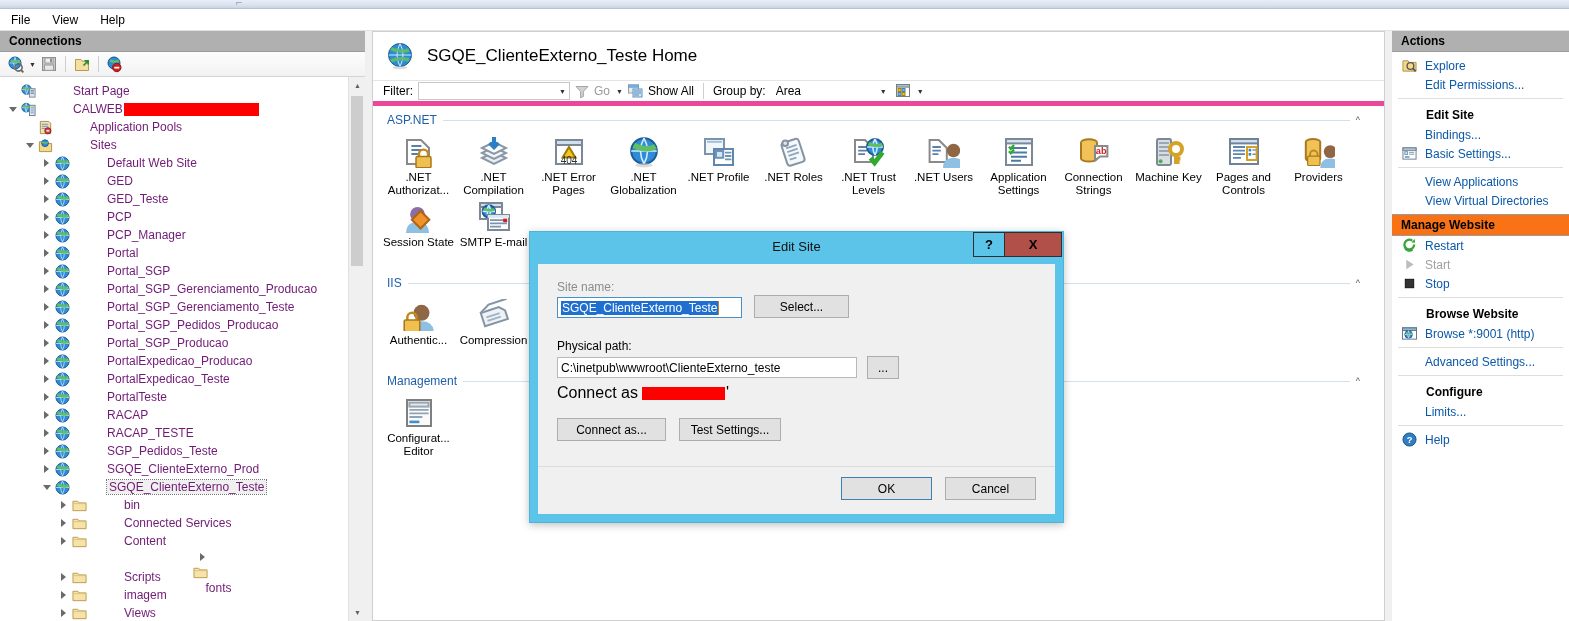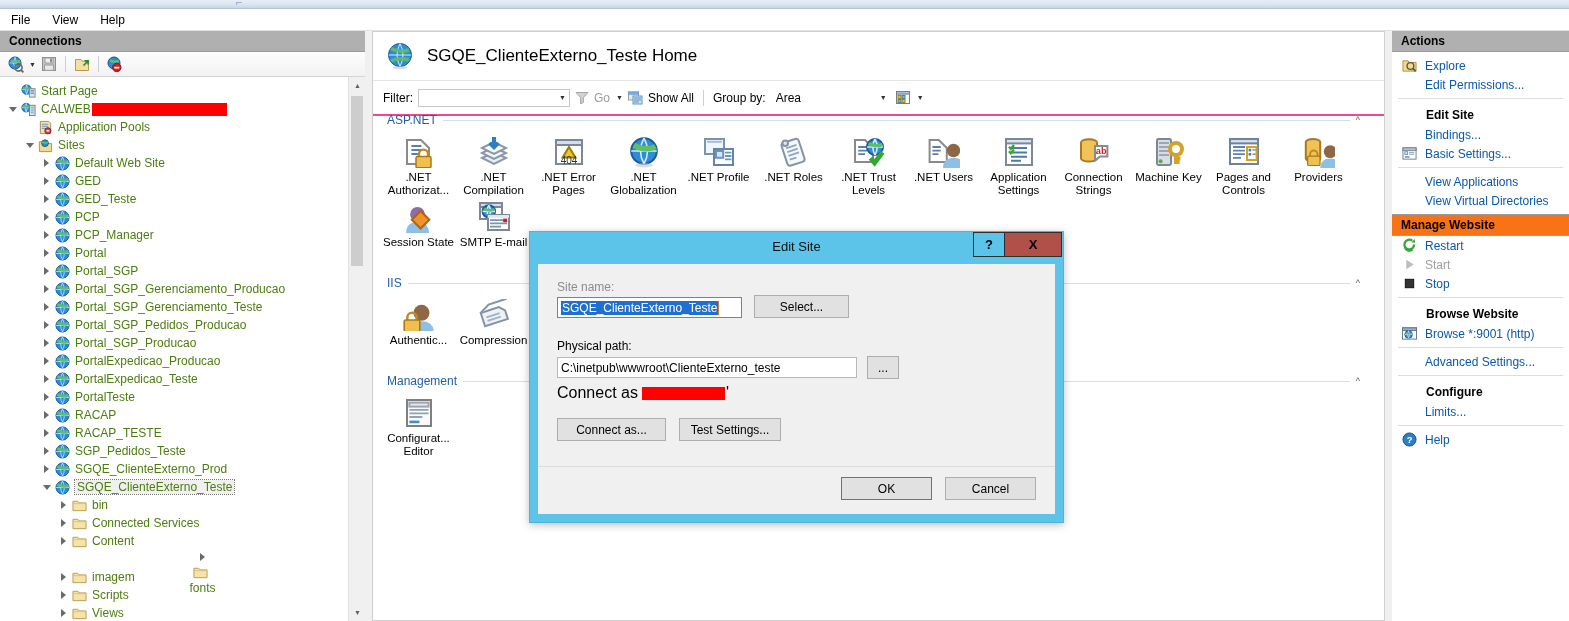--- a/index.html
+++ b/index.html
@@ -92,21 +92,21 @@
     border-left: 5px solid #6a6a6a;
   }
   .exp.open .tri {
     border: 0;
     width: 0; height: 0;
     border-left: 4px solid transparent;
     border-right: 4px solid transparent;
     border-top: 5px solid #6a6a6a;
   }
   .tico { width: 18px; height: 16px; flex: 0 0 18px; margin-right: 4px; display:flex; align-items:center; justify-content:center; }
-  .tlabel { color: #4d7c0f; }
+  .tlabel { color: #701a75; margin-left: 32px; }
   .tnode.selected .tlabel {
     outline: 1px dotted #777;
     background: #f0f0f0;
     padding: 0 2px;
   }
 
   
   .conn-scroll {
     position: absolute; right: 0; top: 46px; width: 17px; height: 544px;
     background: #f0f0f0; border-left: 1px solid #e0e0e0;
@@ -130,21 +130,21 @@
     border: 1px solid #cfcfcf;
     box-sizing: border-box;
   }
   .content-title {
     height: 48px; display: flex; align-items: center;
     padding-left: 12px; gap: 12px;
   }
   .content-title .ttxt { font-size: 17px; color: #000; }
 
   .filterbar {
-    height: 36px; border-top: 1px solid #e4e4e4; border-bottom: 2px solid #ec4899;
+    height: 26px; border-top: 1px solid #e4e4e4; border-bottom: 5px solid #ec4899;
     display: flex; align-items: center; gap: 5px;
     padding: 0 10px;
     background: #fff;
     box-sizing: border-box;
   }
   .filterbar .lbl { font-size: 12px; color: #000; }
   .filter-combo {
     width: 152px; height: 18px; background: #fff;
     border: 1px solid #c8c8c8;
     display: flex; align-items: center; justify-content: flex-end;
@@ -714,33 +714,33 @@
         <div class="tnode" style="padding-left: 57px;">
           <span class="exp">
             <span class="tri"></span>
           </span>
           <span class="tico">
             <svg width="15" height="15" viewBox="0 0 16 16">
               <path d="M1 3.5 h5.2 l1.3 1.7 h7.5 v8.3 h-14 z" fill="#f7e2a8" stroke="#b79a4f"></path>
               <path d="M1 6 h14" stroke="#dcc07c"></path>
             </svg>
           </span>
-          <span class="tlabel">imagem</span>
+          <span class="tlabel">Scripts</span>
         </div>
         <div class="tnode" style="padding-left: 57px;">
           <span class="exp">
             <span class="tri"></span>
           </span>
           <span class="tico">
             <svg width="15" height="15" viewBox="0 0 16 16">
               <path d="M1 3.5 h5.2 l1.3 1.7 h7.5 v8.3 h-14 z" fill="#f7e2a8" stroke="#b79a4f"></path>
               <path d="M1 6 h14" stroke="#dcc07c"></path>
             </svg>
           </span>
-          <span class="tlabel">Scripts</span>
+          <span class="tlabel">imagem</span>
         </div>
         <div class="tnode" style="padding-left: 57px;">
           <span class="exp">
             <span class="tri"></span>
           </span>
           <span class="tico">
             <svg width="15" height="15" viewBox="0 0 16 16">
               <path d="M1 3.5 h5.2 l1.3 1.7 h7.5 v8.3 h-14 z" fill="#f7e2a8" stroke="#b79a4f"></path>
               <path d="M1 6 h14" stroke="#dcc07c"></path>
             </svg>

